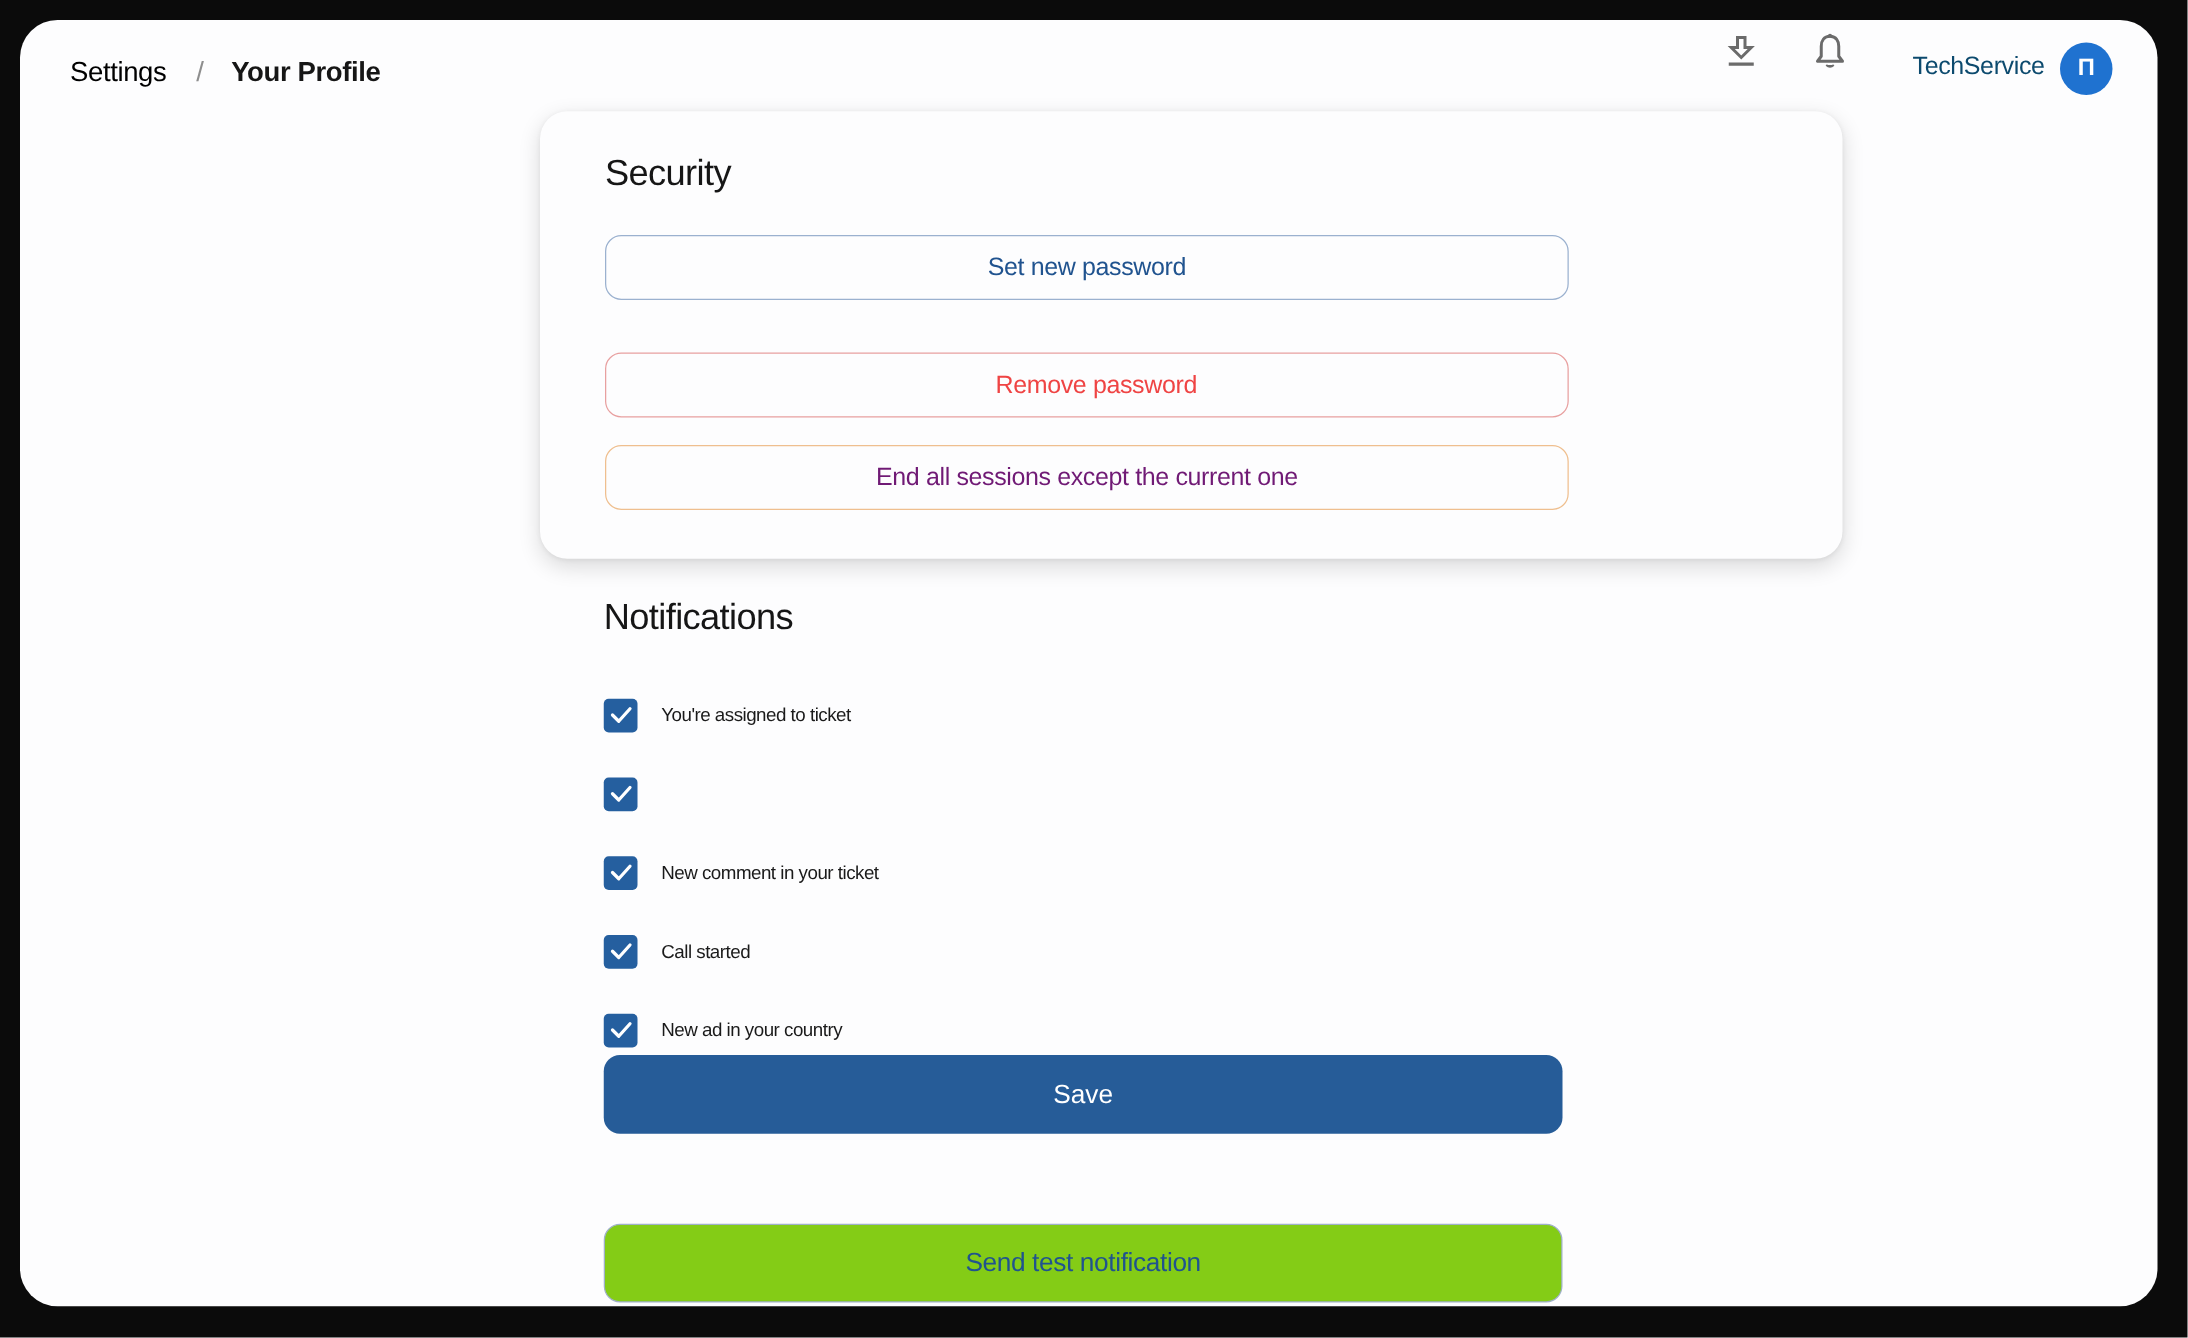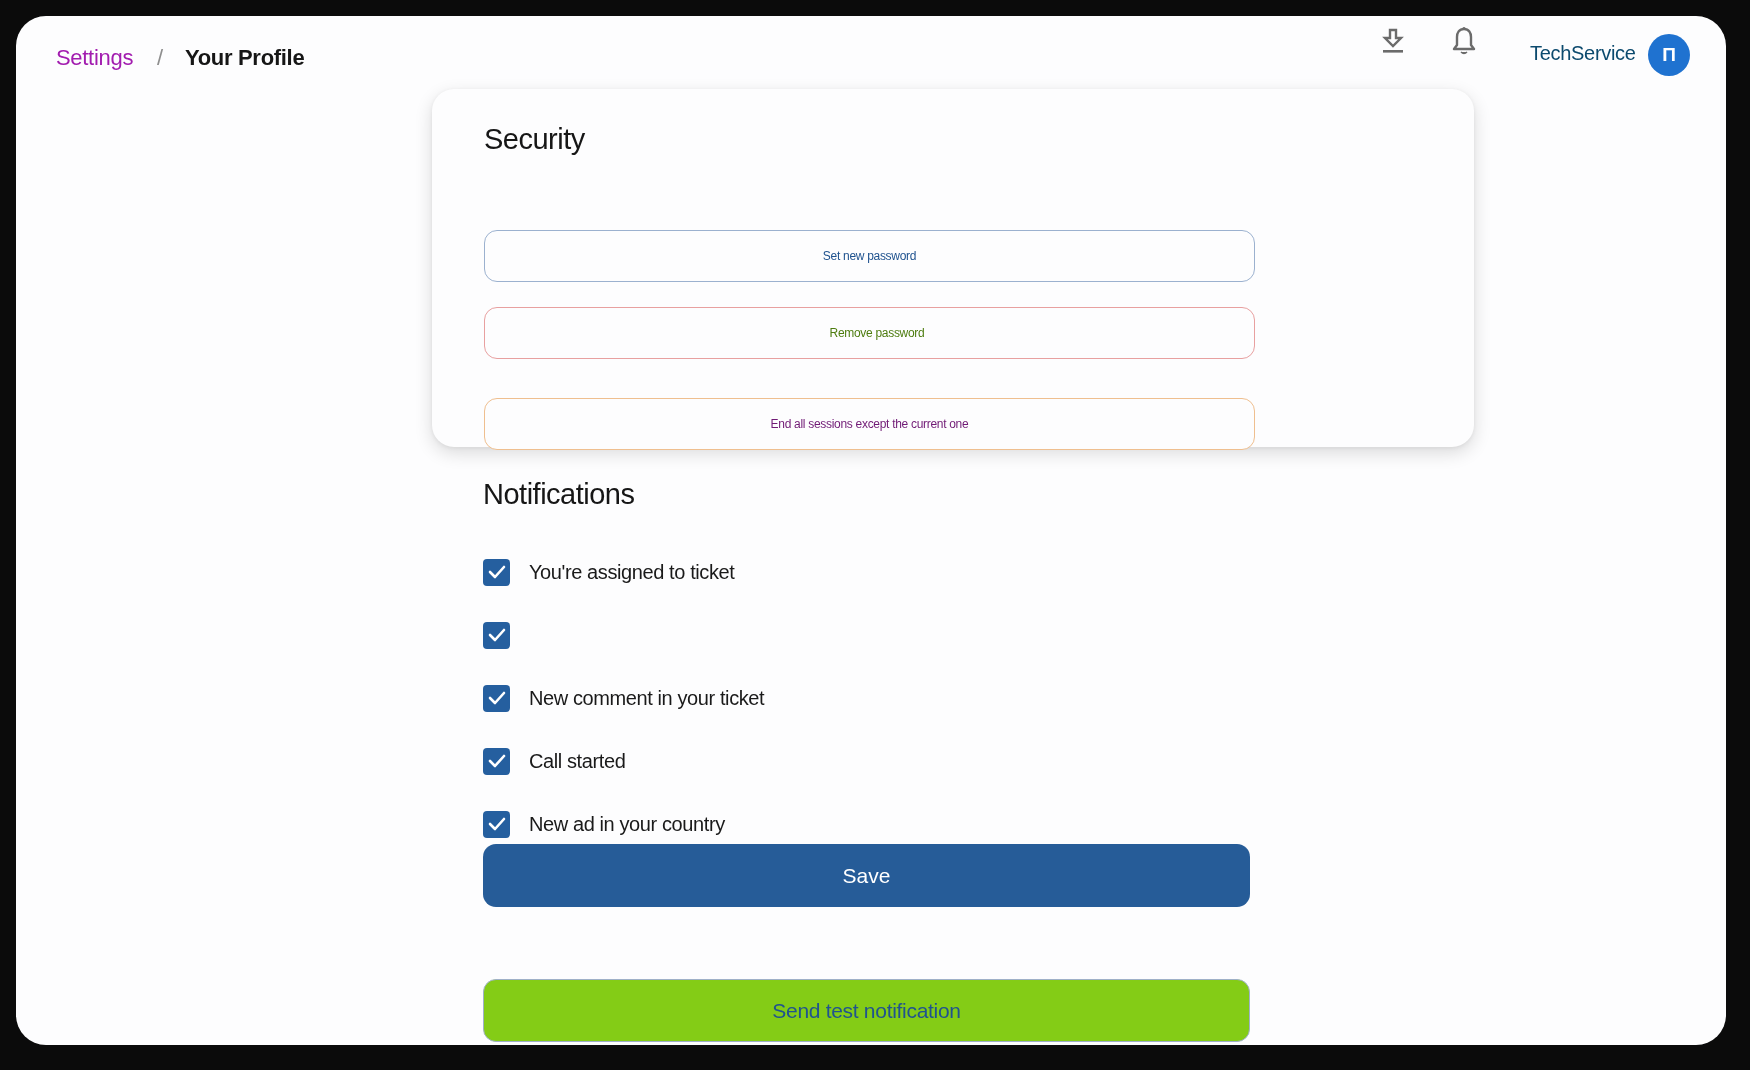--- a/index.html
+++ b/index.html
@@ -7,51 +7,51 @@
     width:1750px; height:1070px; overflow:hidden;
     background:#0b0b0b;
     font-family:"Liberation Sans", sans-serif;
     position:relative;
   }
   .window {
     position:absolute; left:16px; top:16px; width:1710px; height:1029px;
     background:#fdfdfe; border-radius:30px; overflow:hidden;
   }
   .breadcrumb { position:absolute; left:40px; top:27px; height:30px; display:flex; align-items:center; font-size:22px; letter-spacing:-0.3px; }
-  .crumb-parent { color:#a21caf; }
+  .crumb-parent { color:#000000; }
   .crumb-sep { color:#8e8e8e; margin:0 22px 0 24px; }
   .crumb-current { color:#161616;font-weight:bold; }
   .icon-btn { position:absolute; top:10px; width:30px; height:30px; display:flex; align-items:center; justify-content:center; cursor:pointer; }
   .download { left:1362px; }
   .bell { left:1433px; }
   .org-name { position:absolute; left:1514px; top:26px; font-size:20px; color:#0c4a6e; letter-spacing:-0.3px; }
   .avatar { position:absolute; left:1632px; top:18px; width:42px; height:42px; border-radius:50%; background:#1f72d0; color:#fff; display:flex; align-items:center; justify-content:center; font-size:19px; font-weight:bold; cursor:pointer; }
 
   .card {
     position:absolute; left:416px; top:73px; width:1042px; height:358px;
     background:#fdfdfe; border-radius:22px;
     box-shadow:0 6px 18px rgba(0,0,0,0.14), 0 1px 4px rgba(0,0,0,0.06);
   }
   .section-title { font-size:29px; color:#161616; letter-spacing:-0.5px; position:absolute; }
   .card .section-title { left:52px; top:34px; }
   .outline-btn {
     position:absolute; left:52px; width:771px; height:52px;
     border-radius:13px; background:#fdfdfe; box-sizing:border-box;
     display:flex; align-items:center; justify-content:center;
-    font-size:12px; letter-spacing:-0.3px; cursor:pointer;margin-top:42px;
+    font-size:20px; letter-spacing:-0.3px; cursor:pointer;
   }
   .btn-blue { top:99px; border:1.5px solid #9bb1cf; color:#20538f; }
-  .btn-red { top:176px; border:1.5px solid #e8a0a0; color:#4d7c0f;padding-left:15px; }
+  .btn-red { top:193px; border:1.5px solid #e8a0a0; color:#ef4444;padding-left:15px; }
   .btn-orange { top:267px; border:1.5px solid #efbf8f; color:#701a75; }
 
   .notif-title { left:467px; top:462px; }
   .notif-list { position:absolute; left:467px; top:541px; }
   .notif-item { position:absolute; left:0; height:30px; display:flex; align-items:center; white-space:nowrap; cursor:pointer; }
   .checkbox { width:27px; height:27px; border-radius:4px; background:#255f9f; display:flex; align-items:center; justify-content:center; margin-right:19px; }
-  .notif-label { font-size:20px; color:#1a1a1a; letter-spacing:-0.4px; }
+  .notif-label { font-size:15px; color:#1a1a1a; letter-spacing:-0.4px; }
 
   .save-btn {
     position:absolute; left:467px; top:828px; width:767px; height:63px;
     background:#265c98; border-radius:13px; color:#fff;
     display:flex; align-items:center; justify-content:center; font-size:21px; cursor:pointer;
   }
   .test-btn {
     position:absolute; left:467px; top:963px; width:767px; height:63px;
     background:#84cc16; border:1.5px solid #9fb0c8; border-radius:13px; box-sizing:border-box;
     color:#20538f; display:flex; align-items:center; justify-content:center; font-size:21px; letter-spacing:-0.3px; cursor:pointer;

